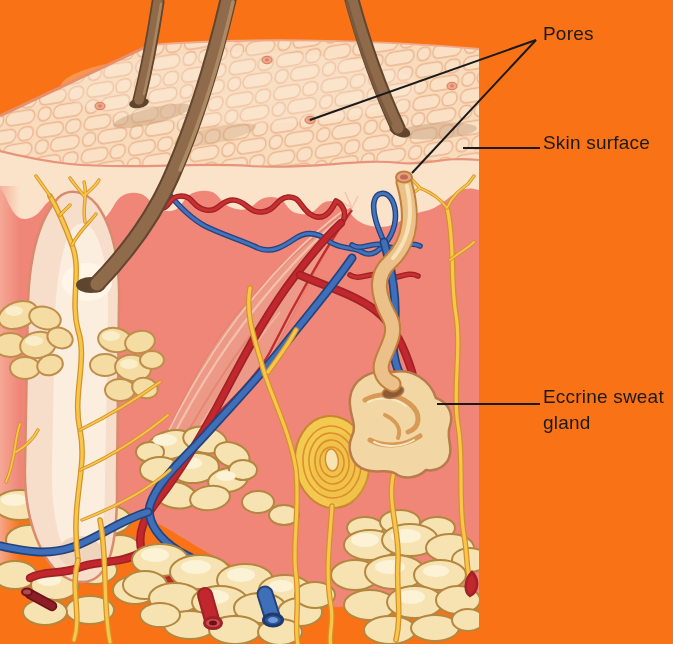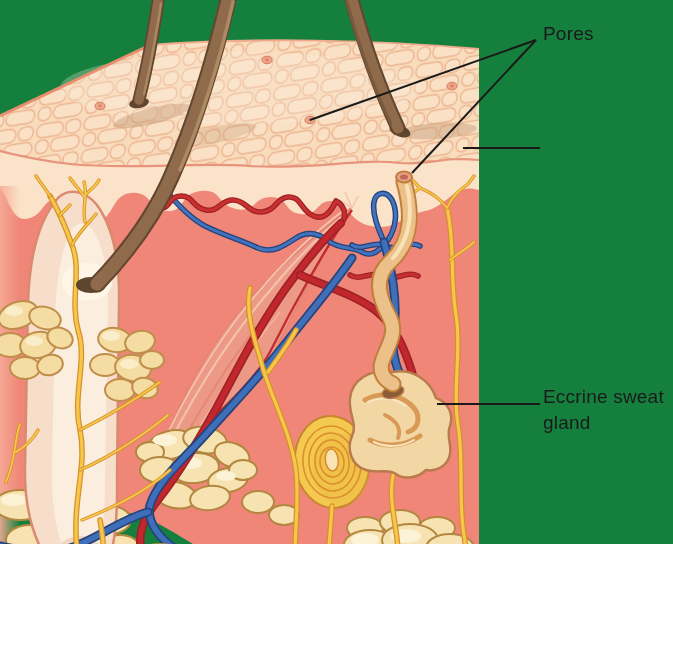--- a/index.html
+++ b/index.html
@@ -1,16 +1,16 @@
 <!DOCTYPE html>
 <html style="--c-label_text: #1a1a1a; --c-leader_line: #1a1a1a; --c-dermis: #ef8678; --c-epidermis: #fae3c8; --c-surface_cells: #f8dcbc; --c-cell_outline: #ecb28f; --c-hair: #8f6b4b; --c-hair_outline: #63462f; --c-artery: #c1272d; --c-vein: #3f6fb8; --c-nerve: #f8c64a; --c-muscle: #ec9a87; --c-sebaceous_gland: #f5dca2; --c-fat: #f7e3b2; --c-sweat_gland: #f2d7a4; --c-sweat_duct: #ecc189; --c-hair_follicle: #f6decb; --c-pacinian_corpuscle: #f3c94f;"><head>
 <meta charset="utf-8">
 <style>
   html,body{margin:0;padding:0;background:#fff;}
-  .stage{position:relative;width:673px;height:544px;background:#15803d;overflow:hidden;
+  .stage{position:relative;width:673px;height:644px;background:#f97316;overflow:hidden;
          font-family:"Liberation Sans",sans-serif;}
   .illustration{position:absolute;left:0;top:0;}
   .lbl{position:absolute;font-size:19px;line-height:1.25;color:var(--c-label_text,#1a1a1a);
        letter-spacing:.2px;}
   .lbl.wrap{width:135px;line-height:26px;}
   .leader{stroke:var(--c-leader_line,#1a1a1a);stroke-width:2;fill:none;}
   
   .art-o{stroke:#9e2227;stroke-width:8.5;fill:none;stroke-linecap:round;stroke-linejoin:round}
   .art-i{stroke:#c1272d;stroke-width:5.2;fill:none;stroke-linecap:round;stroke-linejoin:round}
   .cap-o{stroke:#9e2227;stroke-width:5.6;fill:none;stroke-linecap:round;stroke-linejoin:round}
@@ -339,15 +339,16 @@
 
   <g>
     <line class="leader" x1="536" y1="40" x2="310" y2="120"></line>
     <line class="leader" x1="536" y1="40" x2="412" y2="173"></line>
     <line class="leader" x1="463" y1="148" x2="540" y2="148"></line>
     <line class="leader" x1="437" y1="404" x2="540" y2="404"></line>
   </g>
 </svg>
 
 <div class="lbl" style="left:543px;top:22px;">Pores</div>
+<div class="lbl" style="left:543px;top:131px;">Skin surface</div>
 <div class="lbl wrap" style="left:543px;top:384px;">Eccrine sweat gland</div>
 
 </div>
 
 </body></html>

